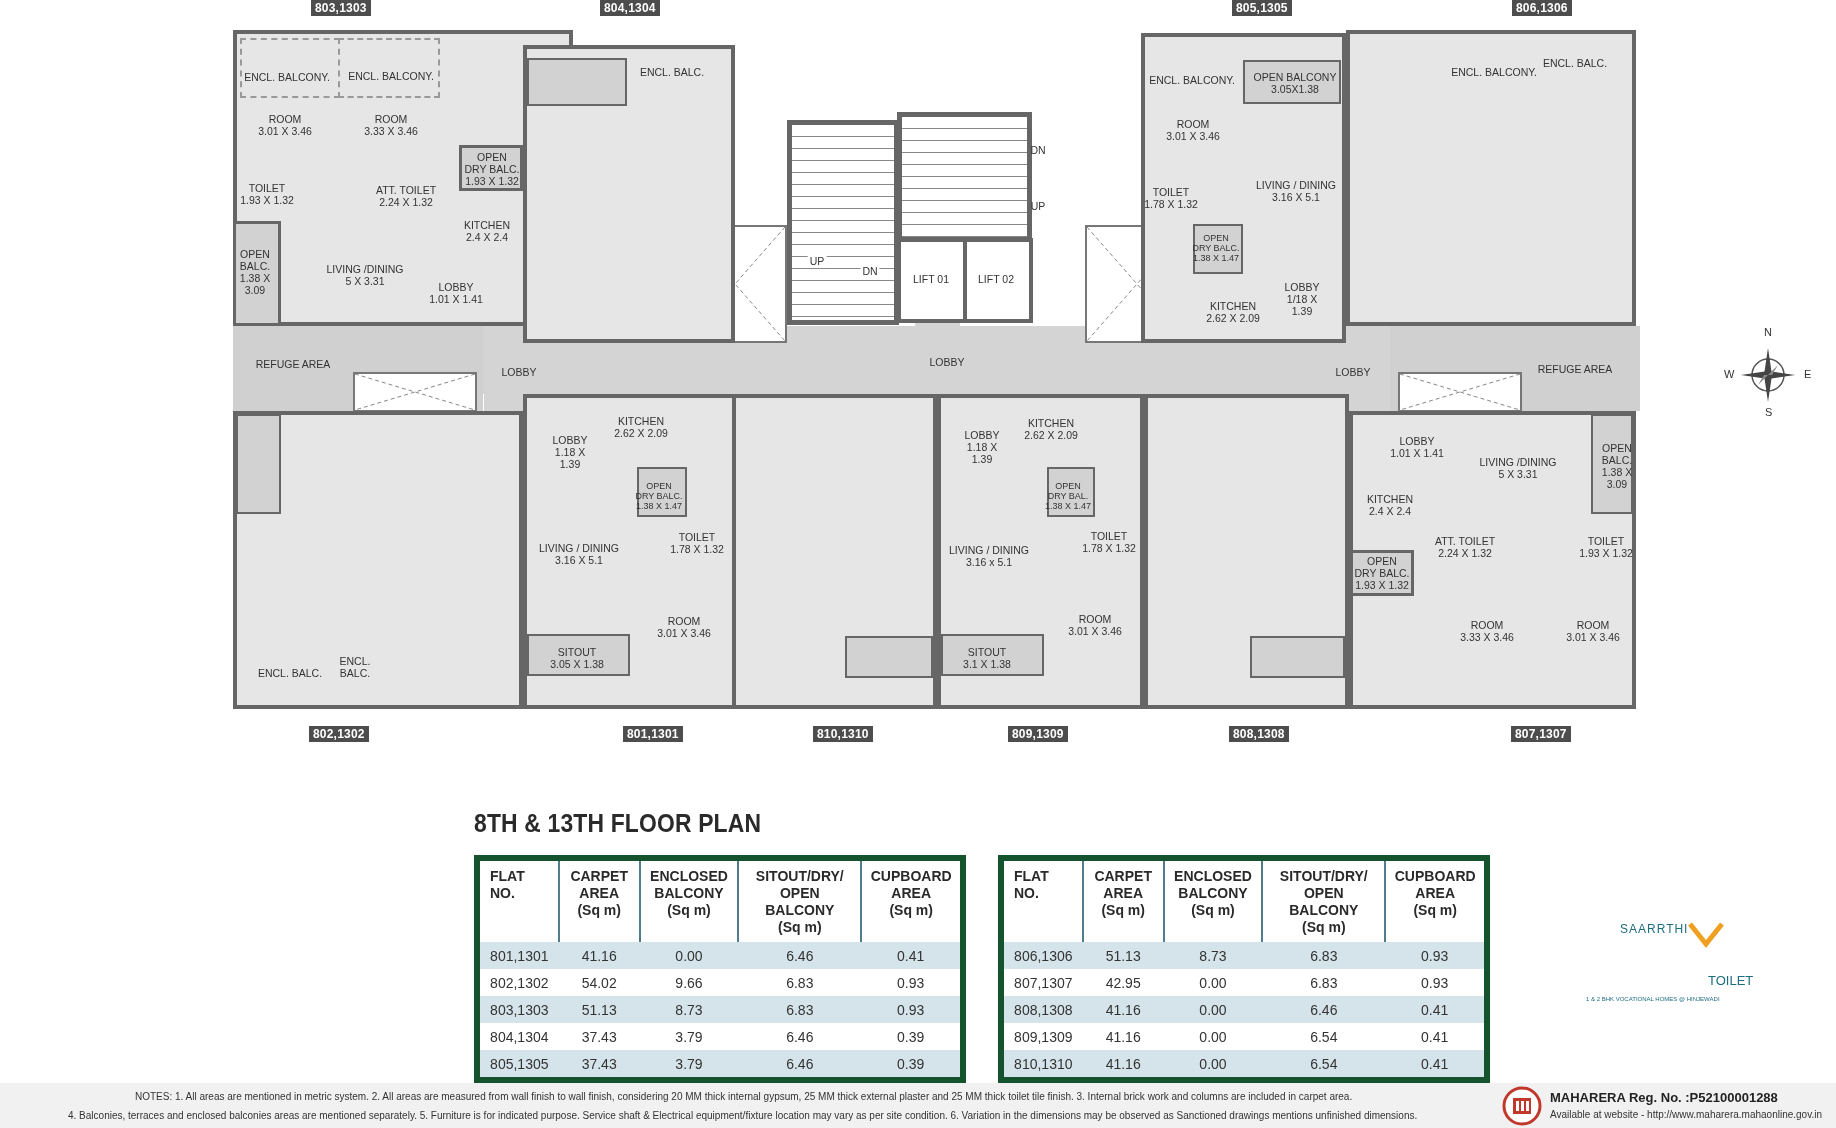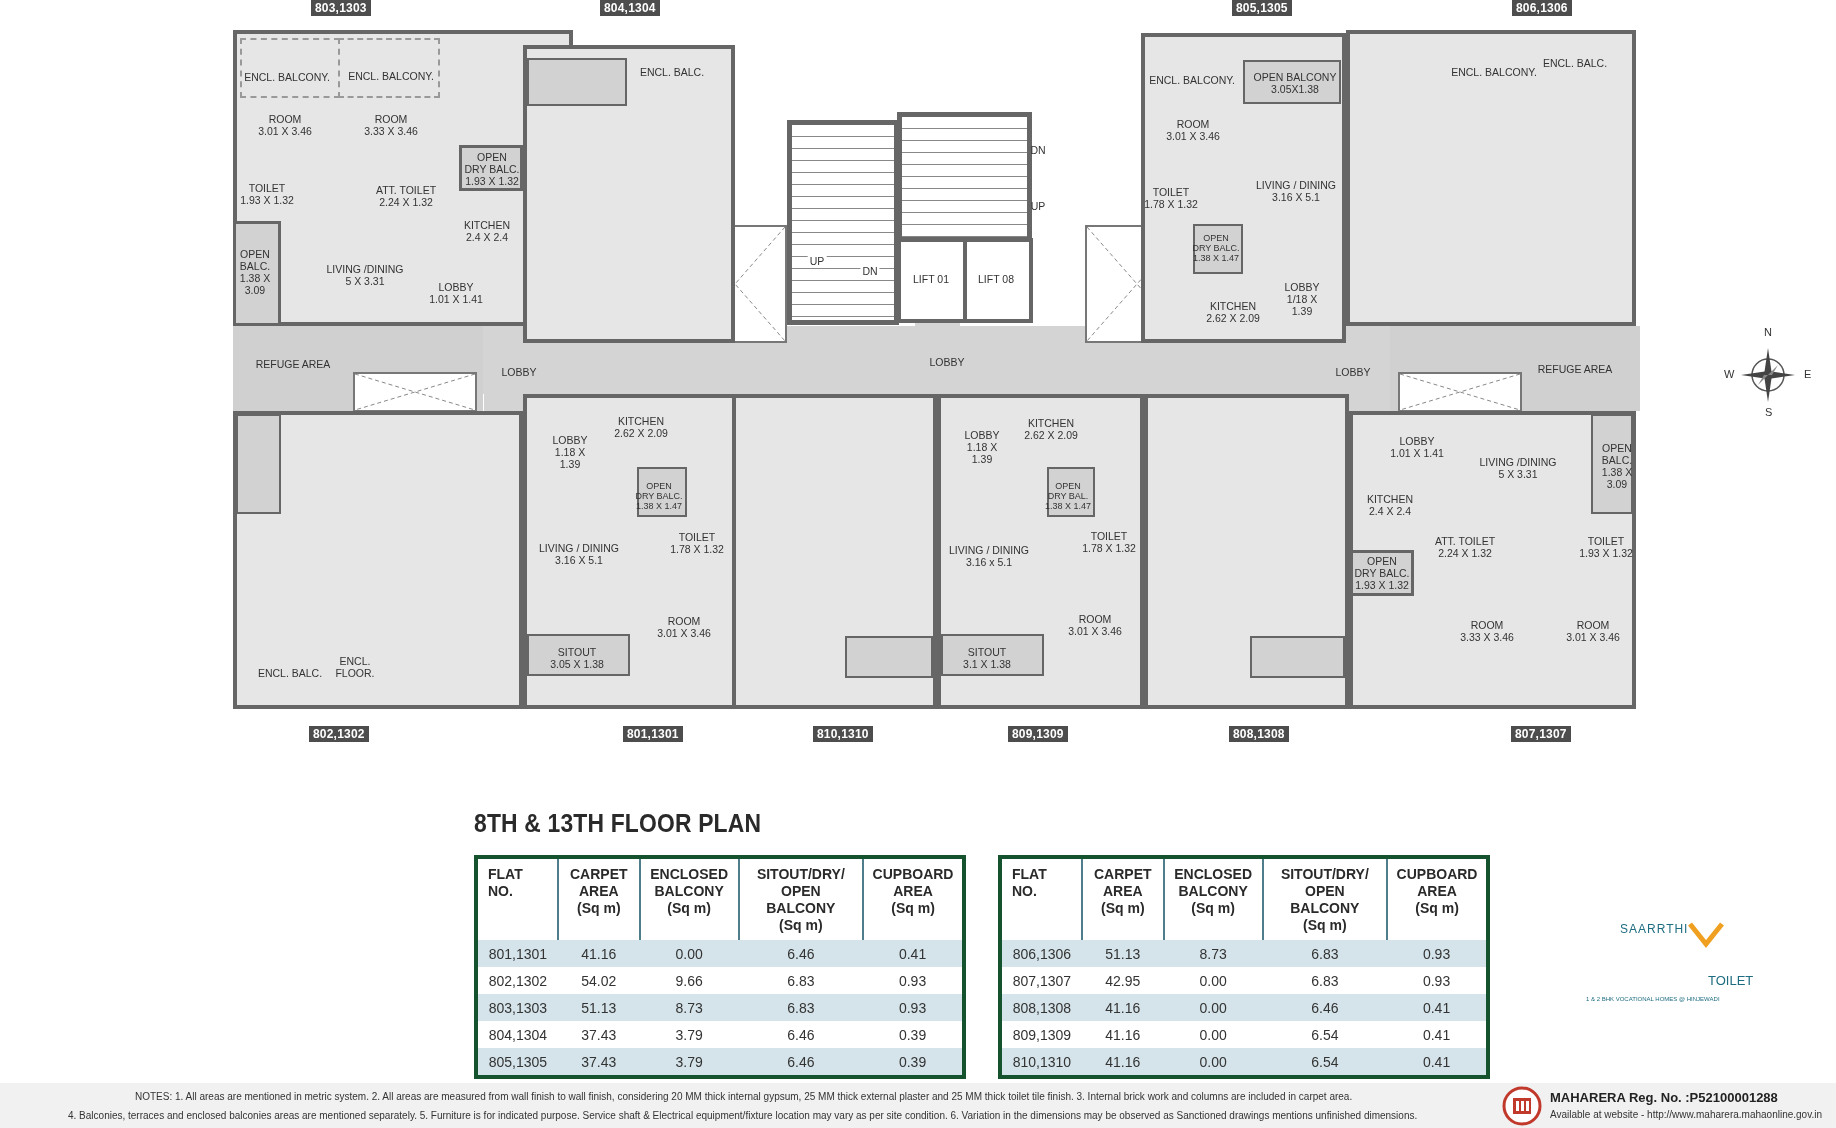--- a/index.html
+++ b/index.html
@@ -11,21 +11,21 @@
   .room.dark{background:#d2d2d2;}
   .lbl{position:absolute;font-size:10.5px;line-height:12px;text-align:center;color:#333;white-space:pre-line;transform:translate(-50%,-50%);}
   .lobby{position:absolute;background:#d4d4d4;}
   .shaft{position:absolute;background:#fff;border:2px solid #777;box-sizing:border-box;}
   .shaft svg{position:absolute;left:0;top:0;width:100%;height:100%;}
   .stair{position:absolute;background:#fff;border:5px solid #666;box-sizing:border-box;
     background-image:repeating-linear-gradient(to bottom,transparent 0 11px,#888 11px 12px);}
   .lift{position:absolute;background:#fff;border:4px solid #666;box-sizing:border-box;}
   .compass{position:absolute;left:1718px;top:330px;width:100px;height:90px;}
   h1.title{position:absolute;left:474px;top:808px;margin:0;font-size:26px;font-weight:bold;color:#2a2a2a;letter-spacing:0.2px;transform:scaleX(0.88);transform-origin:left;}
-  table.area{position:absolute;border-collapse:collapse;border:4px solid #14532d;font-size:14px;}
+  table.area{position:absolute;border-collapse:collapse;border:6px solid #14532d;font-size:14px;}
   table.area th{font-weight:bold;font-size:14px;line-height:17px;color:#2a2a2a;border-left:2px solid #4f7d8c;padding:7px 6px 6px;vertical-align:top;background:#fff;}
   table.area th:first-child{border-left:none;}
   table.area td{text-align:center;color:#333;height:27px;padding:0;}
   table.area tr.shade td{background:#d5e4ea;}
   .notes{position:absolute;left:0;top:1083px;width:1836px;height:45px;background:#f1f1f1;}
   .notes p{margin:0;position:absolute;font-size:10px;color:#333;white-space:nowrap;}
   .maha{position:absolute;left:1500px;top:1085px;width:336px;height:43px;}
   .brand{position:absolute;left:1560px;top:920px;width:240px;height:100px;}
 </style>
 </head>
@@ -98,21 +98,21 @@
 
   <div class="stair" style="left:787px;top:120px;width:112px;height:205px;"></div>
   <div class="lbl" style="left:817px;top:261px;background:#fff;padding:0 2px;">UP</div>
   <div class="lbl" style="left:870px;top:271px;background:#fff;padding:0 2px;">DN</div>
   <div class="stair" style="left:897px;top:112px;width:135px;height:130px;"></div>
   <div class="lbl" style="left:1038px;top:150px;">DN</div>
   <div class="lbl" style="left:1038px;top:206px;">UP</div>
   <div class="lift" style="left:897px;top:238px;width:70px;height:85px;"></div>
   <div class="lbl" style="left:931px;top:279px;">LIFT 01</div>
   <div class="lift" style="left:963px;top:238px;width:70px;height:85px;"></div>
-  <div class="lbl" style="left:996px;top:279px;">LIFT 08</div>
+  <div class="lbl" style="left:996px;top:279px;">LIFT 02</div>
 
   <div class="room" style="left:233px;top:30px;width:340px;height:296px;"></div>
   <div class="room" style="left:240px;top:38px;width:100px;height:60px;border-width:2px;border-style:dashed;border-color:#999;"></div>
   <div class="lbl" style="left:287px;top:77px;">ENCL. BALCONY.</div>
   <div class="room" style="left:338px;top:38px;width:102px;height:60px;border-width:2px;border-style:dashed;border-color:#999;"></div>
   <div class="lbl" style="left:391px;top:76px;">ENCL. BALCONY.</div>
   <div class="lbl" style="left:285px;top:125px;">ROOM
 3.01 X 3.46</div>
   <div class="lbl" style="left:391px;top:125px;">ROOM
 3.33 X 3.46</div>
@@ -162,21 +162,21 @@
 1.39</div>
 
   <div class="room" style="left:1346px;top:30px;width:290px;height:296px;"></div>
   <div class="lbl" style="left:1494px;top:72px;">ENCL. BALCONY.</div>
   <div class="lbl" style="left:1575px;top:63px;">ENCL. BALC.</div>
 
   <div class="room" style="left:233px;top:411px;width:290px;height:298px;"></div>
   <div class="room dark" style="left:236px;top:414px;width:45px;height:100px;border-width:2px;"></div>
   <div class="lbl" style="left:290px;top:673px;">ENCL. BALC.</div>
   <div class="lbl" style="left:355px;top:667px;">ENCL.
-FLOOR.</div>
+BALC.</div>
 
   <div class="room" style="left:523px;top:394px;width:262px;height:315px;"></div>
   <div class="lbl" style="left:570px;top:452px;">LOBBY
 1.18 X
 1.39</div>
   <div class="lbl" style="left:641px;top:427px;">KITCHEN
 2.62 X 2.09</div>
   <div class="room dark" style="left:637px;top:467px;width:50px;height:50px;border-width:2px;"></div>
   <div class="lbl" style="left:659px;top:496px;font-size:9px;line-height:10px;">OPEN
 DRY BALC.

